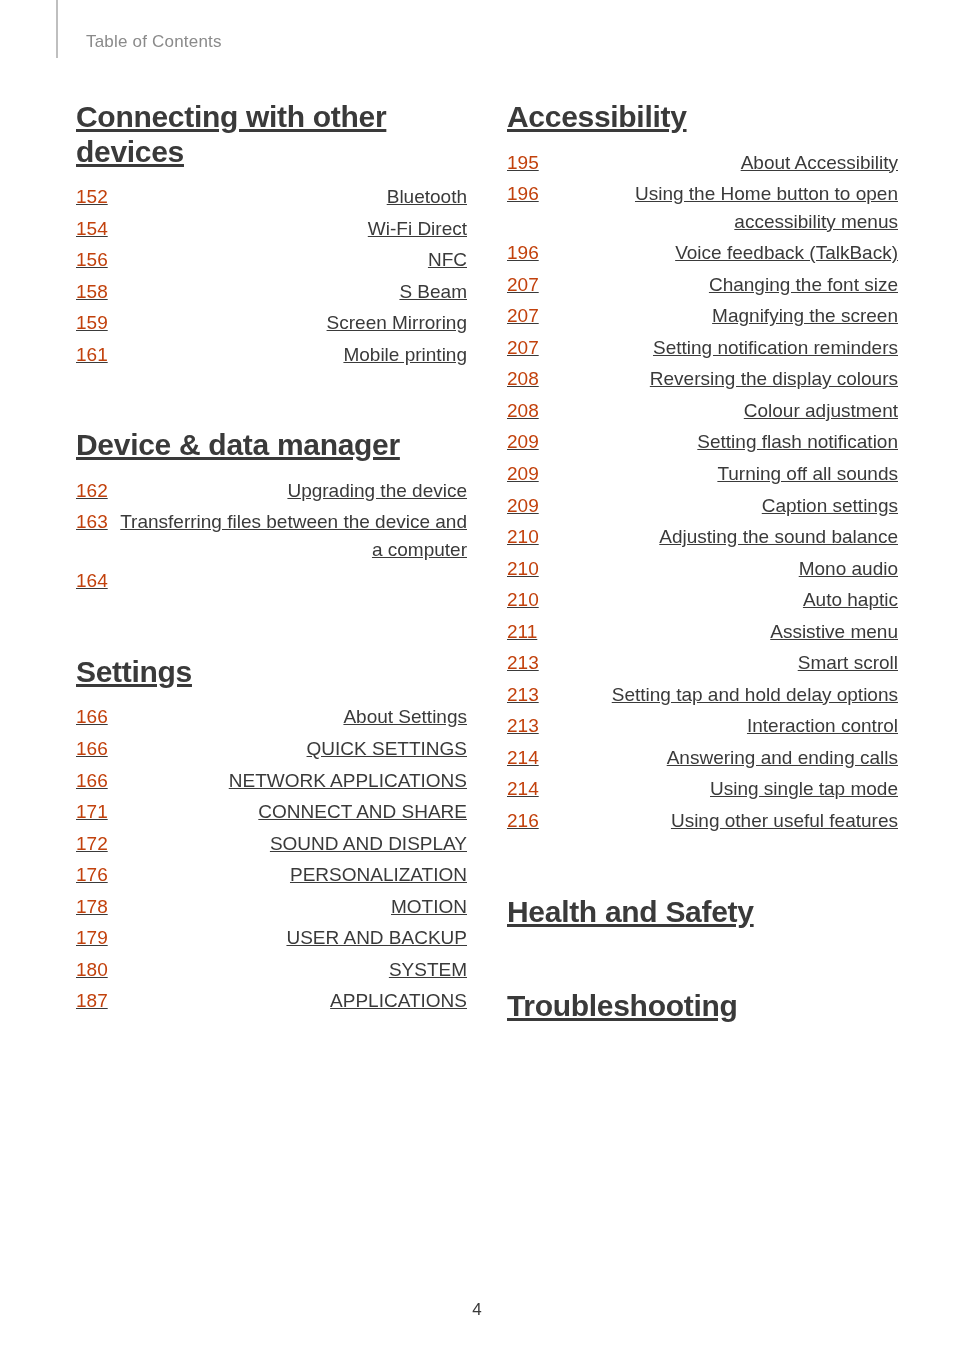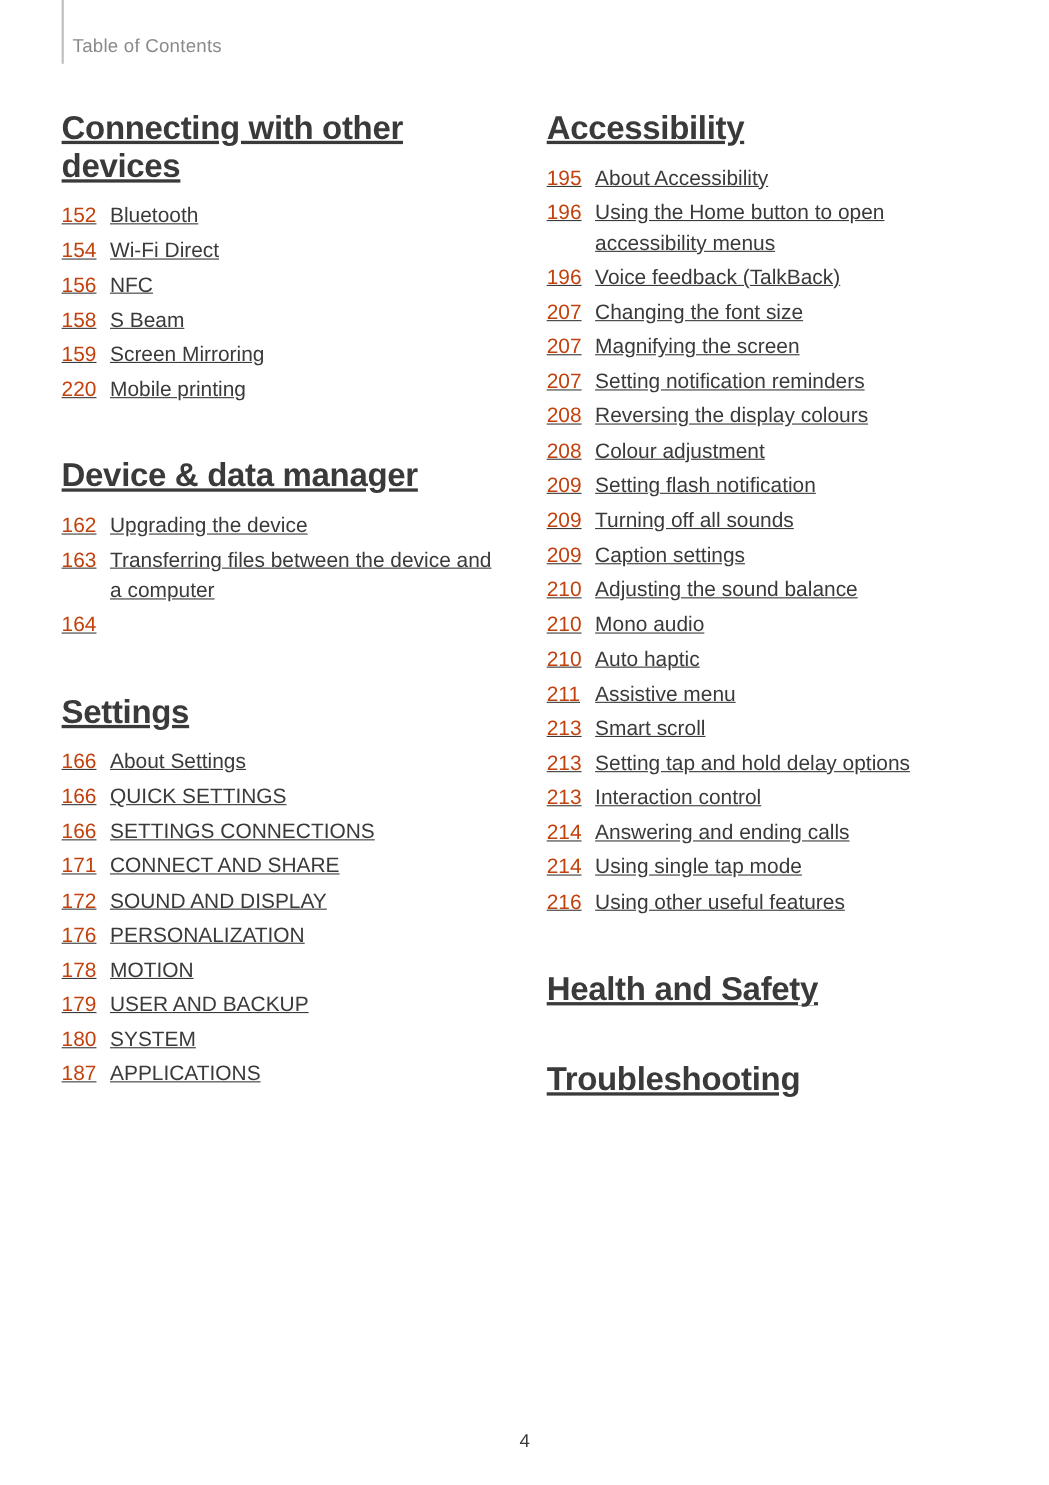--- a/index.html
+++ b/index.html
@@ -3,21 +3,21 @@
 <meta charset="utf-8">
 <style>
   * { box-sizing: border-box; margin: 0; padding: 0; }
   html, body { width: 954px; height: 1350px; background: #fff; }
   body {
     font-family: "Myriad Pro", "Segoe UI", "Helvetica Neue", Arial, sans-serif;
     color: #3a3a3a;
     position: relative;
   }
   .page {
-    padding: 32px 56px 0 56px;
+    padding: 32px 56px 0 76px;
   }
   .header-rule-stub {
     position: absolute;
     top: 0;
     left: 56px;
     width: 2px;
     height: 58px;
     background: #bfbfbf;
   }
   .breadcrumb {
@@ -37,40 +37,41 @@
     text-decoration: underline;
   }
   .section-heading {
     font-size: 30px;
     font-weight: 700;
     color: #3a3a3a;
     line-height: 1.15;
     margin-bottom: 14px;
     letter-spacing: -0.3px;
   }
-  .section + .section { margin-top: 48px; }
+  .section + .section { margin-top: 60px; }
   .toc-list {
     list-style: none;
   }
   .toc-item {
     display: flex;
     align-items: flex-start;
     font-size: 19px;
     color: #3a3a3a;
     line-height: 1.45;
     margin-bottom: 4px;
   }
   .toc-page {
     width: 44px;
     flex: 0 0 44px;
     text-align: left;
     color: #c2410c;
   }
   .toc-title {
     flex: 1 1 auto;
+    text-align: right;
   }
   .page-number {
     position: absolute;
     bottom: 30px;
     left: 0;
     right: 0;
     text-align: center;
     font-size: 17px;
     color: #3a3a3a;
   }
@@ -102,21 +103,21 @@
             </li>
             <li class="toc-item">
               <span class="toc-page">158</span>
               <span class="toc-title">S Beam</span>
             </li>
             <li class="toc-item">
               <span class="toc-page">159</span>
               <span class="toc-title">Screen Mirroring</span>
             </li>
             <li class="toc-item">
-              <span class="toc-page">220</span>
+              <span class="toc-page">161</span>
               <span class="toc-title">Mobile printing</span>
             </li>
           </ul>
         </div>
         <div class="section">
           <h2 class="section-heading">Device &amp; data manager</h2>
           <ul class="toc-list">
             <li class="toc-item">
               <span class="toc-page">162</span>
               <span class="toc-title">Upgrading the device</span>
@@ -136,21 +137,21 @@
             <li class="toc-item">
               <span class="toc-page">166</span>
               <span class="toc-title">About Settings</span>
             </li>
             <li class="toc-item">
               <span class="toc-page">166</span>
               <span class="toc-title">QUICK SETTINGS</span>
             </li>
             <li class="toc-item">
               <span class="toc-page">166</span>
-              <span class="toc-title">SETTINGS CONNECTIONS</span>
+              <span class="toc-title">NETWORK APPLICATIONS</span>
             </li>
             <li class="toc-item">
               <span class="toc-page">171</span>
               <span class="toc-title">CONNECT AND SHARE</span>
             </li>
             <li class="toc-item">
               <span class="toc-page">172</span>
               <span class="toc-title">SOUND AND DISPLAY</span>
             </li>
             <li class="toc-item">

